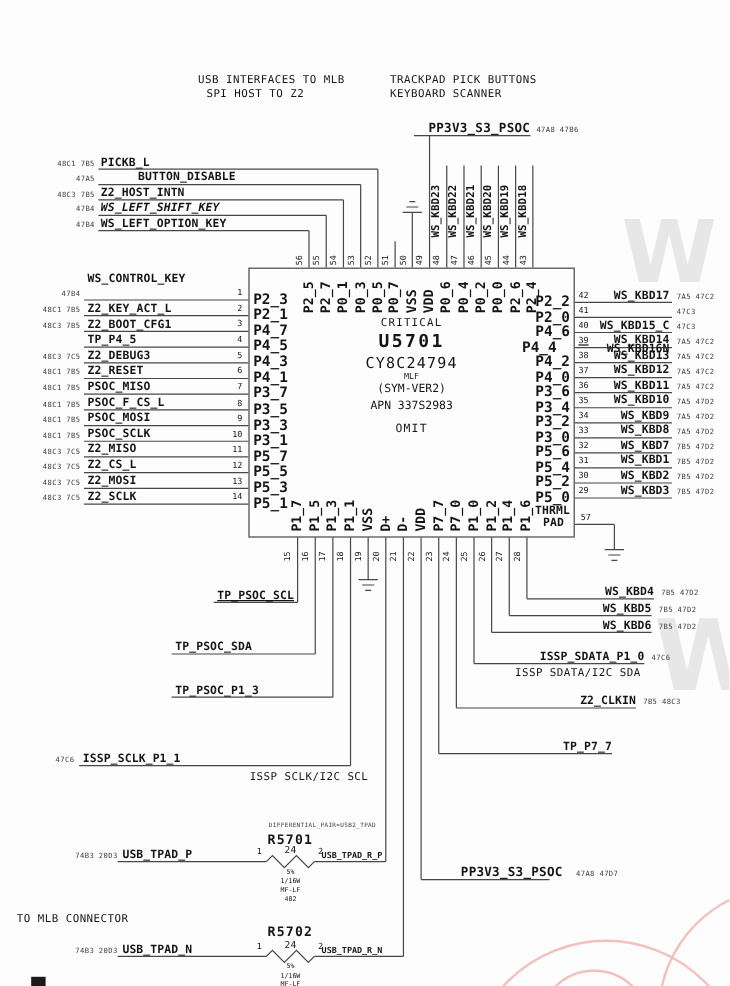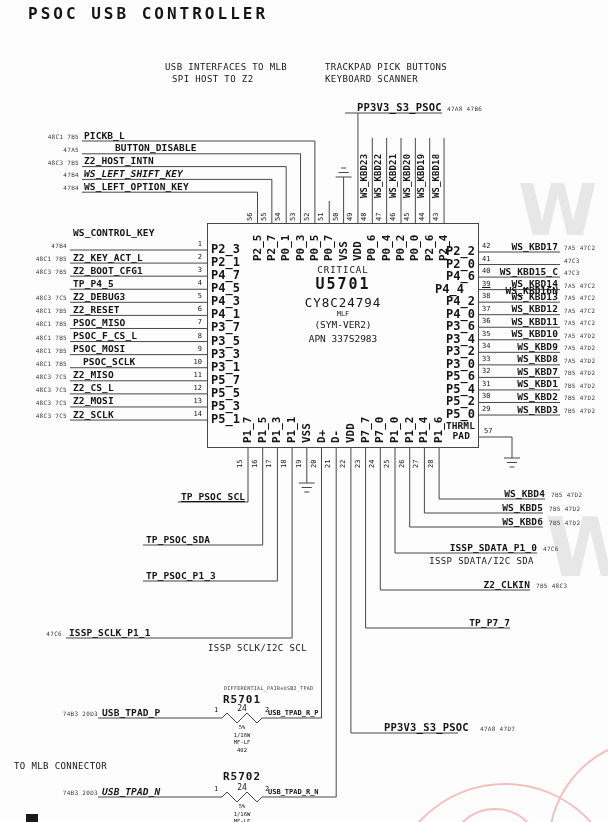--- a/index.html
+++ b/index.html
@@ -112,34 +112,34 @@
       <line x1="512" y1="437" x2="512" y2="458" stroke="#474747" stroke-width="1"></line>
       <path d="M504 458L520 458M507 462.5L517 462.5M509.5 467L514.5 467" fill="none" stroke="#474747" stroke-width="1"></path>
       <line x1="98" y1="718" x2="222" y2="718" stroke="#474747" stroke-width="1"></line>
       <path d="M222 718l5 -5l10 10l10 -10l10 10l5 -5" fill="none" stroke="#474747" stroke-width="1"></path>
       <line x1="262" y1="718" x2="321.5" y2="718" stroke="#474747" stroke-width="1"></line>
       <line x1="98" y1="797" x2="222" y2="797" stroke="#474747" stroke-width="1"></line>
       <path d="M222 797l5 -5l10 10l10 -10l10 10l5 -5" fill="none" stroke="#474747" stroke-width="1"></path>
       <line x1="262" y1="797" x2="336.2" y2="797" stroke="#474747" stroke-width="1"></line>
     </svg>
 
-  <div class="abs title" style="left:28px;top:5px;">PSOC USB CONTROLLER</div>
   <div class="abs note" style="left:165px;top:63px;">USB INTERFACES TO MLB</div>
   <div class="abs note" style="left:172px;top:75px;">SPI HOST TO Z2</div>
   <div class="abs note" style="left:325px;top:63px;">TRACKPAD PICK BUTTONS</div>
   <div class="abs note" style="left:325px;top:75px;">KEYBOARD SCANNER</div>
   <div class="abs note" style="left:14px;top:762px;">TO MLB CONNECTOR</div>
 
   <div class="abs" style="left:207px;top:223px;width:272px;height:225px;border:1.5px solid #474747;box-sizing:border-box;"></div>
   <div class="abs icattr" style="top:266px;letter-spacing:1px;font-size:9px;">CRITICAL</div>
   <div class="abs icattr" style="top:276px;font-size:15px;font-weight:700;letter-spacing:2px;">U5701</div>
   <div class="abs icattr" style="top:296px;font-size:12.5px;letter-spacing:1px;">CY8C24794</div>
   <div class="abs icattr" style="top:311px;font-size:7px;">MLF</div>
   <div class="abs icattr" style="top:320px;">(SYM-VER2)</div>
   <div class="abs icattr" style="top:334px;">APN 337S2983</div>
+  <div class="abs icattr" style="top:353px;letter-spacing:1px;">OMIT</div>
   <div class="abs lbl" style="left:425px;top:421px;width:50px;text-align:right;">THRML</div>
   <div class="abs lbl" style="left:425px;top:431px;width:45px;text-align:right;">PAD</div>
   <div class="abs num" style="left:484px;top:428px;">57</div>
 
   <div class="abs ref" style="left:224px;top:686px;font-size:5px;">DIFFERENTIAL_PAIR=USB2_TPAD</div>
   <div class="abs" style="left:212px;top:694px;width:60px;text-align:center;font-size:11px;font-weight:700;letter-spacing:1px;">R5701</div>
   <div class="abs" style="left:232px;top:705px;width:20px;text-align:center;font-size:8px;">24</div>
   <div class="abs num" style="left:214px;top:707px;">1</div>
   <div class="abs num" style="left:265px;top:707px;">2</div>
   <div class="abs rval" style="left:232px;top:724px;width:20px;">5%</div>
@@ -151,21 +151,21 @@
   <div class="abs" style="left:268px;top:710px;font-size:7px;font-weight:700;">USB_TPAD_R_P</div>
 
   <div class="abs" style="left:212px;top:771px;width:60px;text-align:center;font-size:11px;font-weight:700;letter-spacing:1px;">R5702</div>
   <div class="abs" style="left:232px;top:784px;width:20px;text-align:center;font-size:8px;">24</div>
   <div class="abs num" style="left:214px;top:786px;">1</div>
   <div class="abs num" style="left:265px;top:786px;">2</div>
   <div class="abs rval" style="left:232px;top:803px;width:20px;">5%</div>
   <div class="abs rval" style="left:227px;top:810.5px;width:30px;">1/16W</div>
   <div class="abs rval" style="left:227px;top:817.5px;width:30px;">MF-LF</div>
   <div class="abs ref" style="left:52px;top:790px;width:46px;text-align:right;">74B3 20D3</div>
-  <div class="abs lbl" style="left:102px;top:786.5px;font-style:italic;">USB_TPAD_N</div>
+  <div class="abs lbl" style="left:102px;top:786.5px;">USB_TPAD_N</div>
   <div class="abs" style="left:268px;top:789px;font-size:7px;font-weight:700;">USB_TPAD_R_N</div>
 
   <div class="abs" style="left:26px;top:814px;width:12px;height:8px;background:#1a1a1a;"></div>
 <div class="abs num" style="left: 243.5px; top: 206px; width: 18px; height: 12px; transform: rotate(-90deg); text-align: left;">56</div>
     <div class="abs pname-r" style="left: 240.5px; top: 238px; width: 34px; height: 12px; transform: rotate(-90deg); text-align: left;">P2_5</div>
     <div class="abs num" style="left: 257.85px; top: 206px; width: 18px; height: 12px; transform: rotate(-90deg); text-align: left;">55</div>
     <div class="abs pname-r" style="left: 254.85px; top: 238px; width: 34px; height: 12px; transform: rotate(-90deg); text-align: left;">P2_7</div>
     <div class="abs num" style="left: 272.2px; top: 206px; width: 18px; height: 12px; transform: rotate(-90deg); text-align: left;">54</div>
     <div class="abs pname-r" style="left: 269.2px; top: 238px; width: 34px; height: 12px; transform: rotate(-90deg); text-align: left;">P0_1</div>
     <div class="abs num" style="left: 286.55px; top: 206px; width: 18px; height: 12px; transform: rotate(-90deg); text-align: left;">53</div>
@@ -241,21 +241,21 @@
     <div class="abs num" style="left: 185px; top: 306.4px; width: 17px; text-align: right;">6</div>
     <div class="abs lbl" style="left: 73px; top: 317.98px;">PSOC_MISO</div>
     <div class="abs ref" style="left: 20px; top: 321.48px; width: 47px; text-align: right;">48C1 7B5</div>
     <div class="abs num" style="left: 185px; top: 319.48px; width: 17px; text-align: right;">7</div>
     <div class="abs lbl" style="left: 73px; top: 331.06px;">PSOC_F_CS_L</div>
     <div class="abs ref" style="left: 20px; top: 334.56px; width: 47px; text-align: right;">48C1 7B5</div>
     <div class="abs num" style="left: 185px; top: 332.56px; width: 17px; text-align: right;">8</div>
     <div class="abs lbl" style="left: 73px; top: 344.14px;">PSOC_MOSI</div>
     <div class="abs ref" style="left: 20px; top: 347.64px; width: 47px; text-align: right;">48C1 7B5</div>
     <div class="abs num" style="left: 185px; top: 345.64px; width: 17px; text-align: right;">9</div>
-    <div class="abs lbl" style="left: 83px; top: 357.22px;">PSOC_SCLK</div>
+    <div class="abs lbl" style="left: 73px; top: 357.22px;">PSOC_SCLK</div>
     <div class="abs ref" style="left: 20px; top: 360.72px; width: 47px; text-align: right;">48C1 7B5</div>
     <div class="abs num" style="left: 185px; top: 358.72px; width: 17px; text-align: right;">10</div>
     <div class="abs lbl" style="left: 73px; top: 370.3px;">Z2_MISO</div>
     <div class="abs ref" style="left: 20px; top: 373.8px; width: 47px; text-align: right;">48C3 7C5</div>
     <div class="abs num" style="left: 185px; top: 371.8px; width: 17px; text-align: right;">11</div>
     <div class="abs lbl" style="left: 73px; top: 383.38px;">Z2_CS_L</div>
     <div class="abs ref" style="left: 20px; top: 386.88px; width: 47px; text-align: right;">48C3 7C5</div>
     <div class="abs num" style="left: 185px; top: 384.88px; width: 17px; text-align: right;">12</div>
     <div class="abs lbl" style="left: 73px; top: 396.46px;">Z2_MOSI</div>
     <div class="abs ref" style="left: 20px; top: 399.96px; width: 47px; text-align: right;">48C3 7C5</div>

